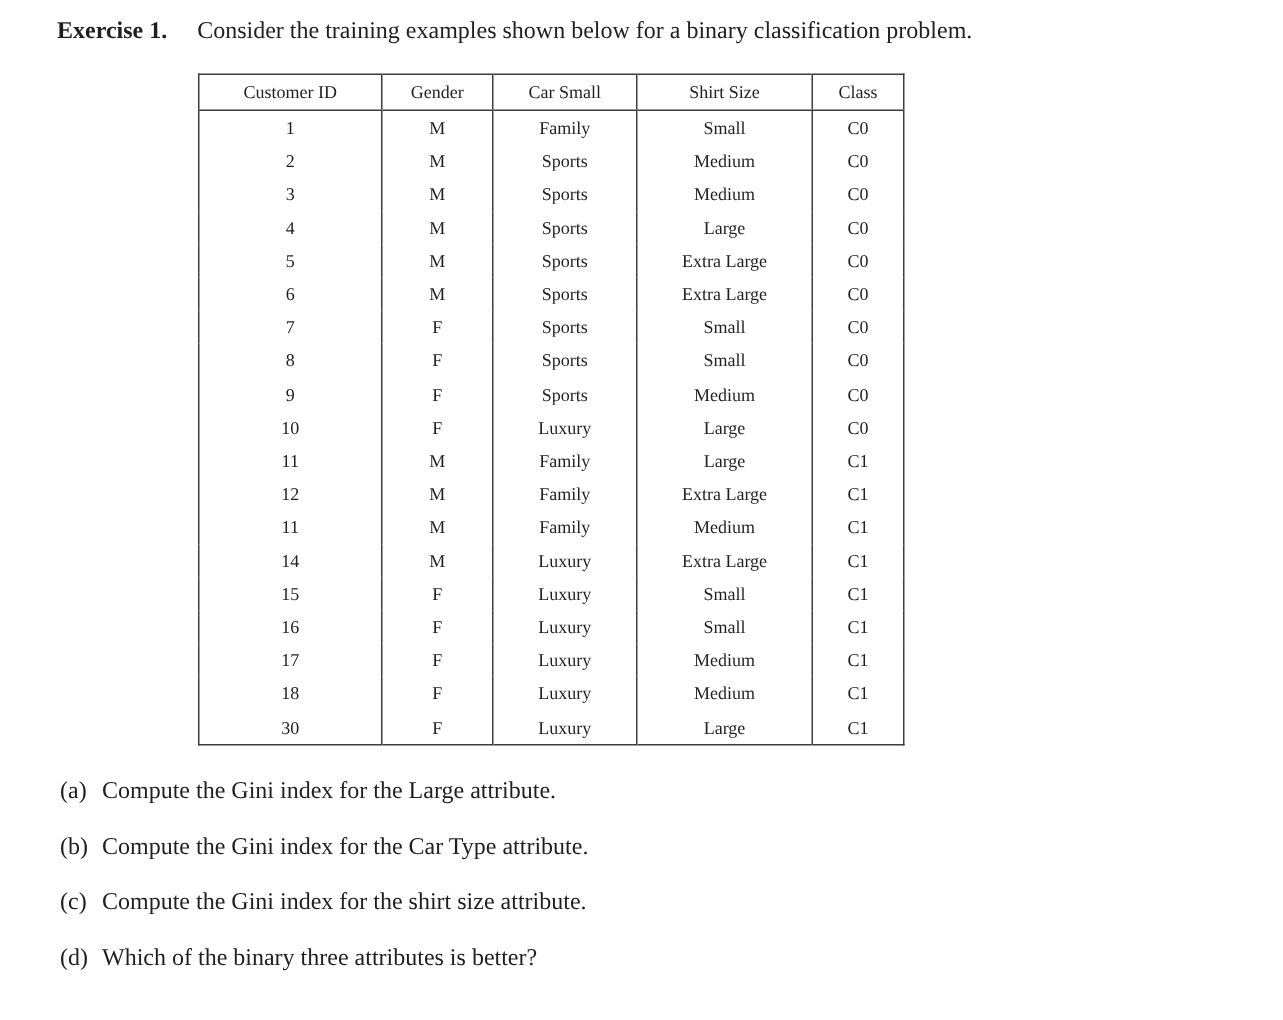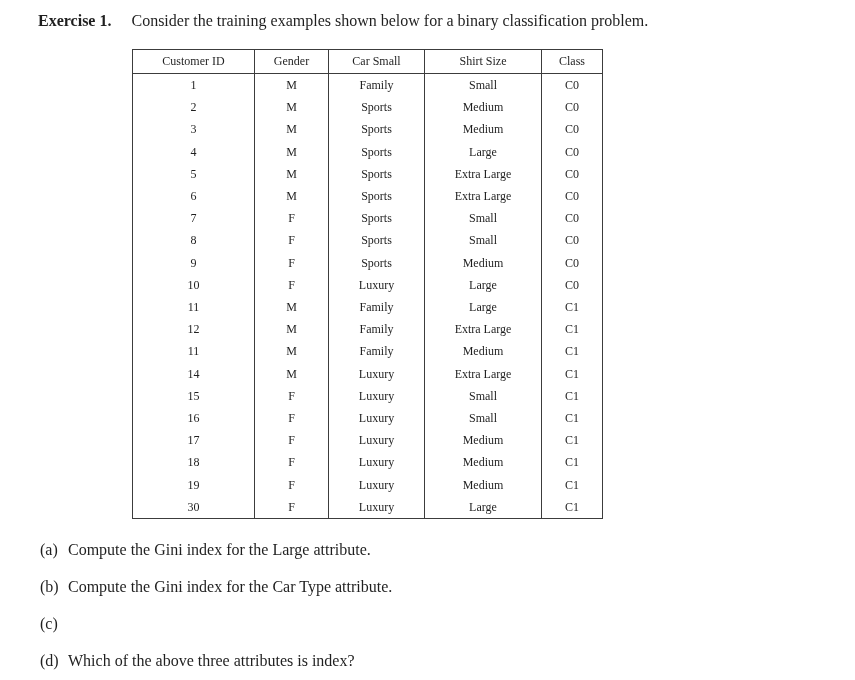--- a/index.html
+++ b/index.html
@@ -227,47 +227,41 @@
           <td>C1</td>
         </tr>
         <tr>
           <td>18</td>
           <td>F</td>
           <td>Luxury</td>
           <td>Medium</td>
           <td>C1</td>
         </tr>
         <tr>
-          <td>19</td>
-          <td>F</td>
-          <td>Luxury</td>
-          <td>Medium</td>
-          <td>C1</td>
-        </tr>
-        <tr>
           <td>30</td>
           <td>F</td>
           <td>Luxury</td>
           <td>Large</td>
           <td>C1</td>
         </tr>
       </tbody>
   </table>
 
   <div class="questions">
     <div class="q">
       <span class="qlabel">(a)</span>
       <span class="qtext">Compute the Gini index for the Large attribute.</span>
     </div>
     <div class="q">
       <span class="qlabel">(b)</span>
       <span class="qtext">Compute the Gini index for the Car Type attribute.</span>
     </div>
     <div class="q">
       <span class="qlabel">(c)</span>
+      <span class="qtext">Compute the Gini index for the shirt size attribute.</span>
     </div>
     <div class="q">
       <span class="qlabel">(d)</span>
-      <span class="qtext">Which of the above three attributes is index?</span>
+      <span class="qtext">Which of the binary three attributes is better?</span>
     </div>
   </div>
 
 </div>
 
 </body></html>

